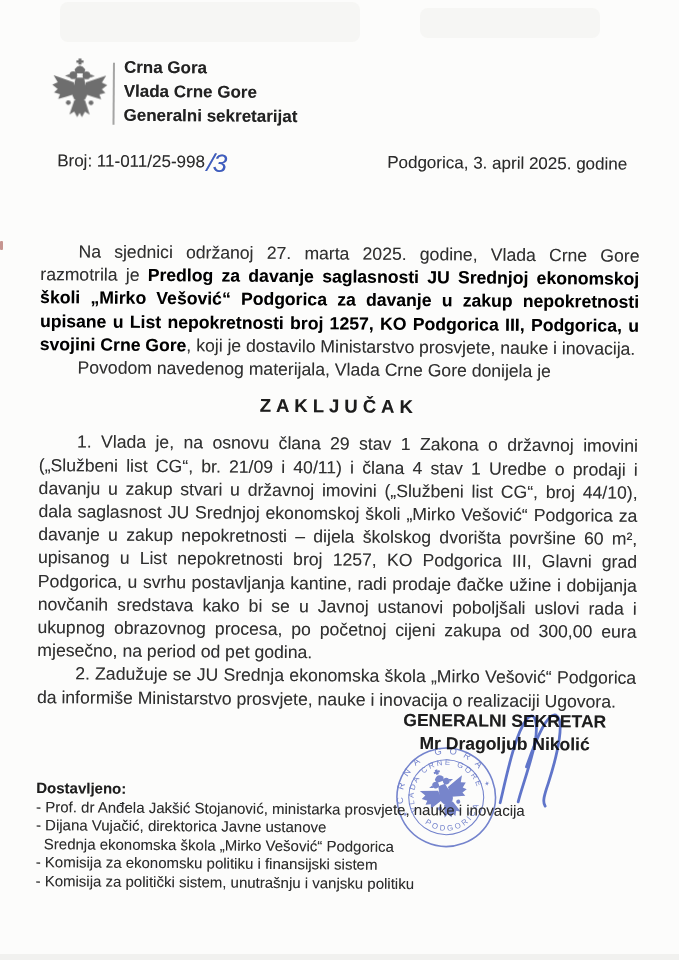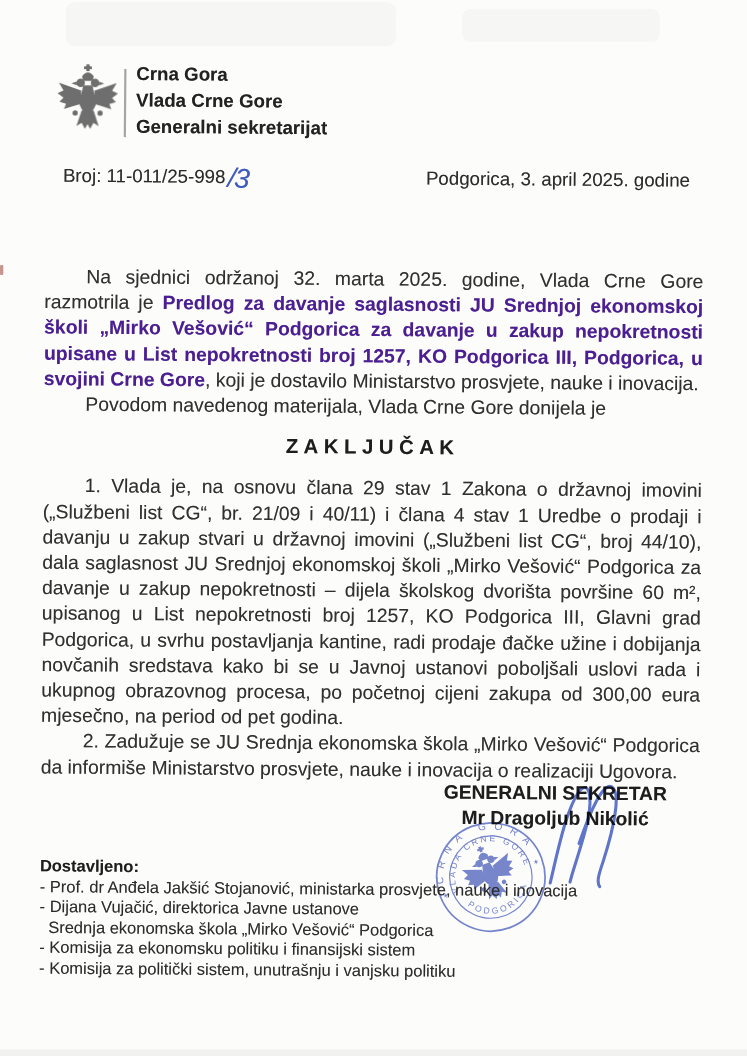--- a/index.html
+++ b/index.html
@@ -24,21 +24,21 @@
 
   .refline{position:absolute;left:58px;top:147px;font-size:17px;color:#2b2b2b;text-shadow:0 0 .3px rgba(0,0,0,.3);}
   .ref-hand{display:inline-block;color:#3d5cc1;font-size:25px;font-style:italic;transform:rotate(4deg);
     vertical-align:-4px;margin-left:2px;letter-spacing:-1px;}
   .dateline{position:absolute;left:388px;top:150px;font-size:17px;color:#2b2b2b;text-shadow:0 0 .3px rgba(0,0,0,.3);}
 
   
   .docbody{position:absolute;left:42px;top:240px;width:599px;font-size:17.6px;line-height:23.2px;
     text-align:justify;color:#303030;text-shadow:0 0 .4px rgba(0,0,0,.32);}
   .docbody p{margin:0;text-indent:38px;}
-  .docbody b{color:#4c1d95;}
+  .docbody b{color:#000000;}
   .preamble2{text-align:left;}
   .concl-title{text-align:center;font-weight:bold;font-size:18.5px;letter-spacing:5px;color:#1d1d1d;
     margin:13px 0 15px;text-indent:0 !important;}
 
   
   .sigblock{position:absolute;left:378px;top:706px;width:264px;text-align:center;font-weight:bold;
     font-size:17.5px;line-height:23px;color:#1d1d1d;text-shadow:0 0 .4px rgba(0,0,0,.35);}
   .stamp{position:absolute;left:393px;top:735px;width:118px;height:118px;transform:rotate(-21deg);
     mix-blend-mode:multiply;opacity:.85;}
   .signature{position:absolute;left:499px;top:701px;mix-blend-mode:multiply;}
@@ -90,21 +90,21 @@
     <div class="letterhead">
       <div>Crna Gora</div>
       <div>Vlada Crne Gore</div>
       <div>Generalni sekretarijat</div>
     </div>
 
     <div class="refline"><span>Broj: 11-011/25-998</span><span class="ref-hand">/3</span></div>
     <div class="dateline">Podgorica, 3. april 2025. godine</div>
 
     <div class="docbody">
-      <p><span>Na sjednici održanoj 32. marta 2025. godine, Vlada Crne Gore razmotrila je </span><b>Predlog za davanje saglasnosti JU Srednjoj ekonomskoj školi „Mirko Vešović“ Podgorica za davanje u zakup nepokretnosti upisane u List nepokretnosti broj 1257, KO Podgorica III, Podgorica, u svojini Crne Gore</b><span>, koji je dostavilo Ministarstvo prosvjete, nauke i inovacija.</span></p>
+      <p><span>Na sjednici održanoj 27. marta 2025. godine, Vlada Crne Gore razmotrila je </span><b>Predlog za davanje saglasnosti JU Srednjoj ekonomskoj školi „Mirko Vešović“ Podgorica za davanje u zakup nepokretnosti upisane u List nepokretnosti broj 1257, KO Podgorica III, Podgorica, u svojini Crne Gore</b><span>, koji je dostavilo Ministarstvo prosvjete, nauke i inovacija.</span></p>
       <p class="preamble2">Povodom navedenog materijala, Vlada Crne Gore donijela je</p>
       <div class="concl-title">ZAKLJUČAK</div>
       <p>1. Vlada je, na osnovu člana 29 stav 1 Zakona o državnoj imovini („Službeni list CG“, br. 21/09 i 40/11) i člana 4 stav 1 Uredbe o prodaji i davanju u zakup stvari u državnoj imovini („Službeni list CG“, broj 44/10), dala saglasnost JU Srednjoj ekonomskoj školi „Mirko Vešović“ Podgorica za davanje u zakup nepokretnosti – dijela školskog dvorišta površine 60 m², upisanog u List nepokretnosti broj 1257, KO Podgorica III, Glavni grad Podgorica, u svrhu postavljanja kantine, radi prodaje đačke užine i dobijanja novčanih sredstava kako bi se u Javnoj ustanovi poboljšali uslovi rada i ukupnog obrazovnog procesa, po početnoj cijeni zakupa od 300,00 eura mjesečno, na period od pet godina.</p>
       <p>2. Zadužuje se JU Srednja ekonomska škola „Mirko Vešović“ Podgorica da informiše Ministarstvo prosvjete, nauke i inovacija o realizaciji Ugovora.</p>
     </div>
 
     <div class="sigblock">
       <div>GENERALNI SEKRETAR</div>
       <div>Mr Dragoljub Nikolić</div>
     </div>

